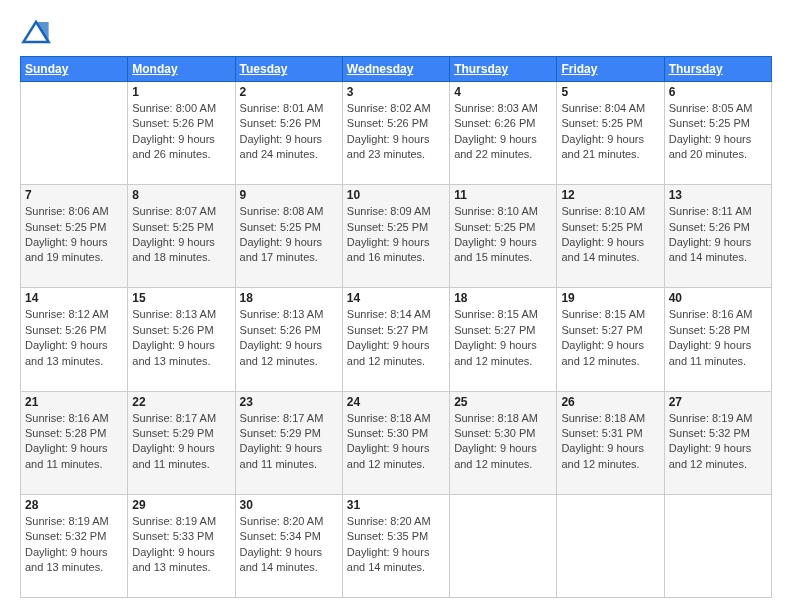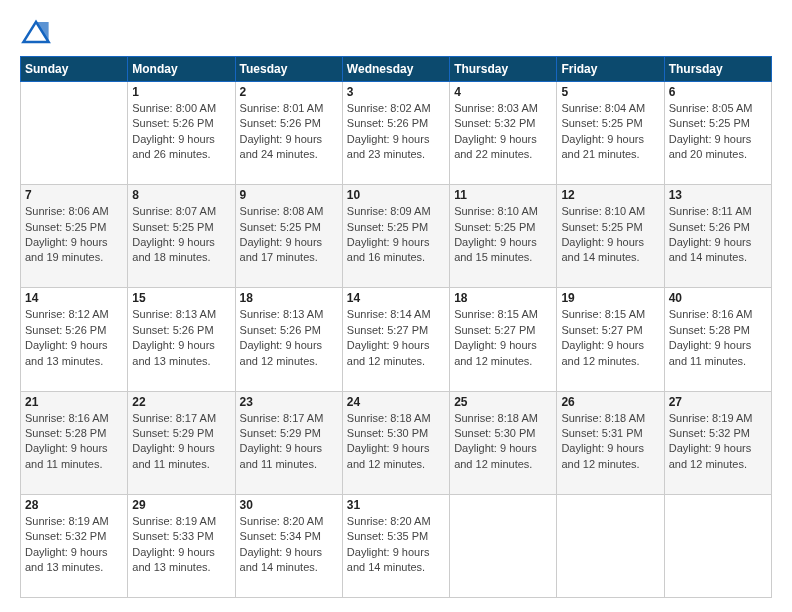--- a/index.html
+++ b/index.html
@@ -99,21 +99,22 @@
     .empty-cell {
       background: #f9f9f9;
     }
     tr:nth-child(odd) td {
       background-color: #fff;
     }
     tr:nth-child(even) td {
       background-color: #f5f5f5;
     }
     .calendar thead tr th {
-      background-color: #0c4a6e;
+      background-color: #3b82f6;
+      text-decoration: underline;
     }
   </style>
 </head>
 <body>
 
 <div class="page">
   <div class="header">
     <div class="logo">
       <svg class="logo-icon" viewBox="0 0 38 32" xmlns="http://www.w3.org/2000/svg">
         <polygon points="4,28 19,4 34,28" fill="none" stroke="#1565c0" stroke-width="3"></polygon>
@@ -162,21 +163,21 @@
           <td>
             <div class="day-number">3</div>
             <div class="day-info">Sunrise: 8:02 AM
 Sunset: 5:26 PM
 Daylight: 9 hours
 and 23 minutes.</div>
           </td>
           <td>
             <div class="day-number">4</div>
             <div class="day-info">Sunrise: 8:03 AM
-Sunset: 5:32 PM
+Sunset: 6:26 PM
 Daylight: 9 hours
 and 22 minutes.</div>
           </td>
           <td>
             <div class="day-number">5</div>
             <div class="day-info">Sunrise: 8:04 AM
 Sunset: 5:25 PM
 Daylight: 9 hours
 and 21 minutes.</div>
           </td>

